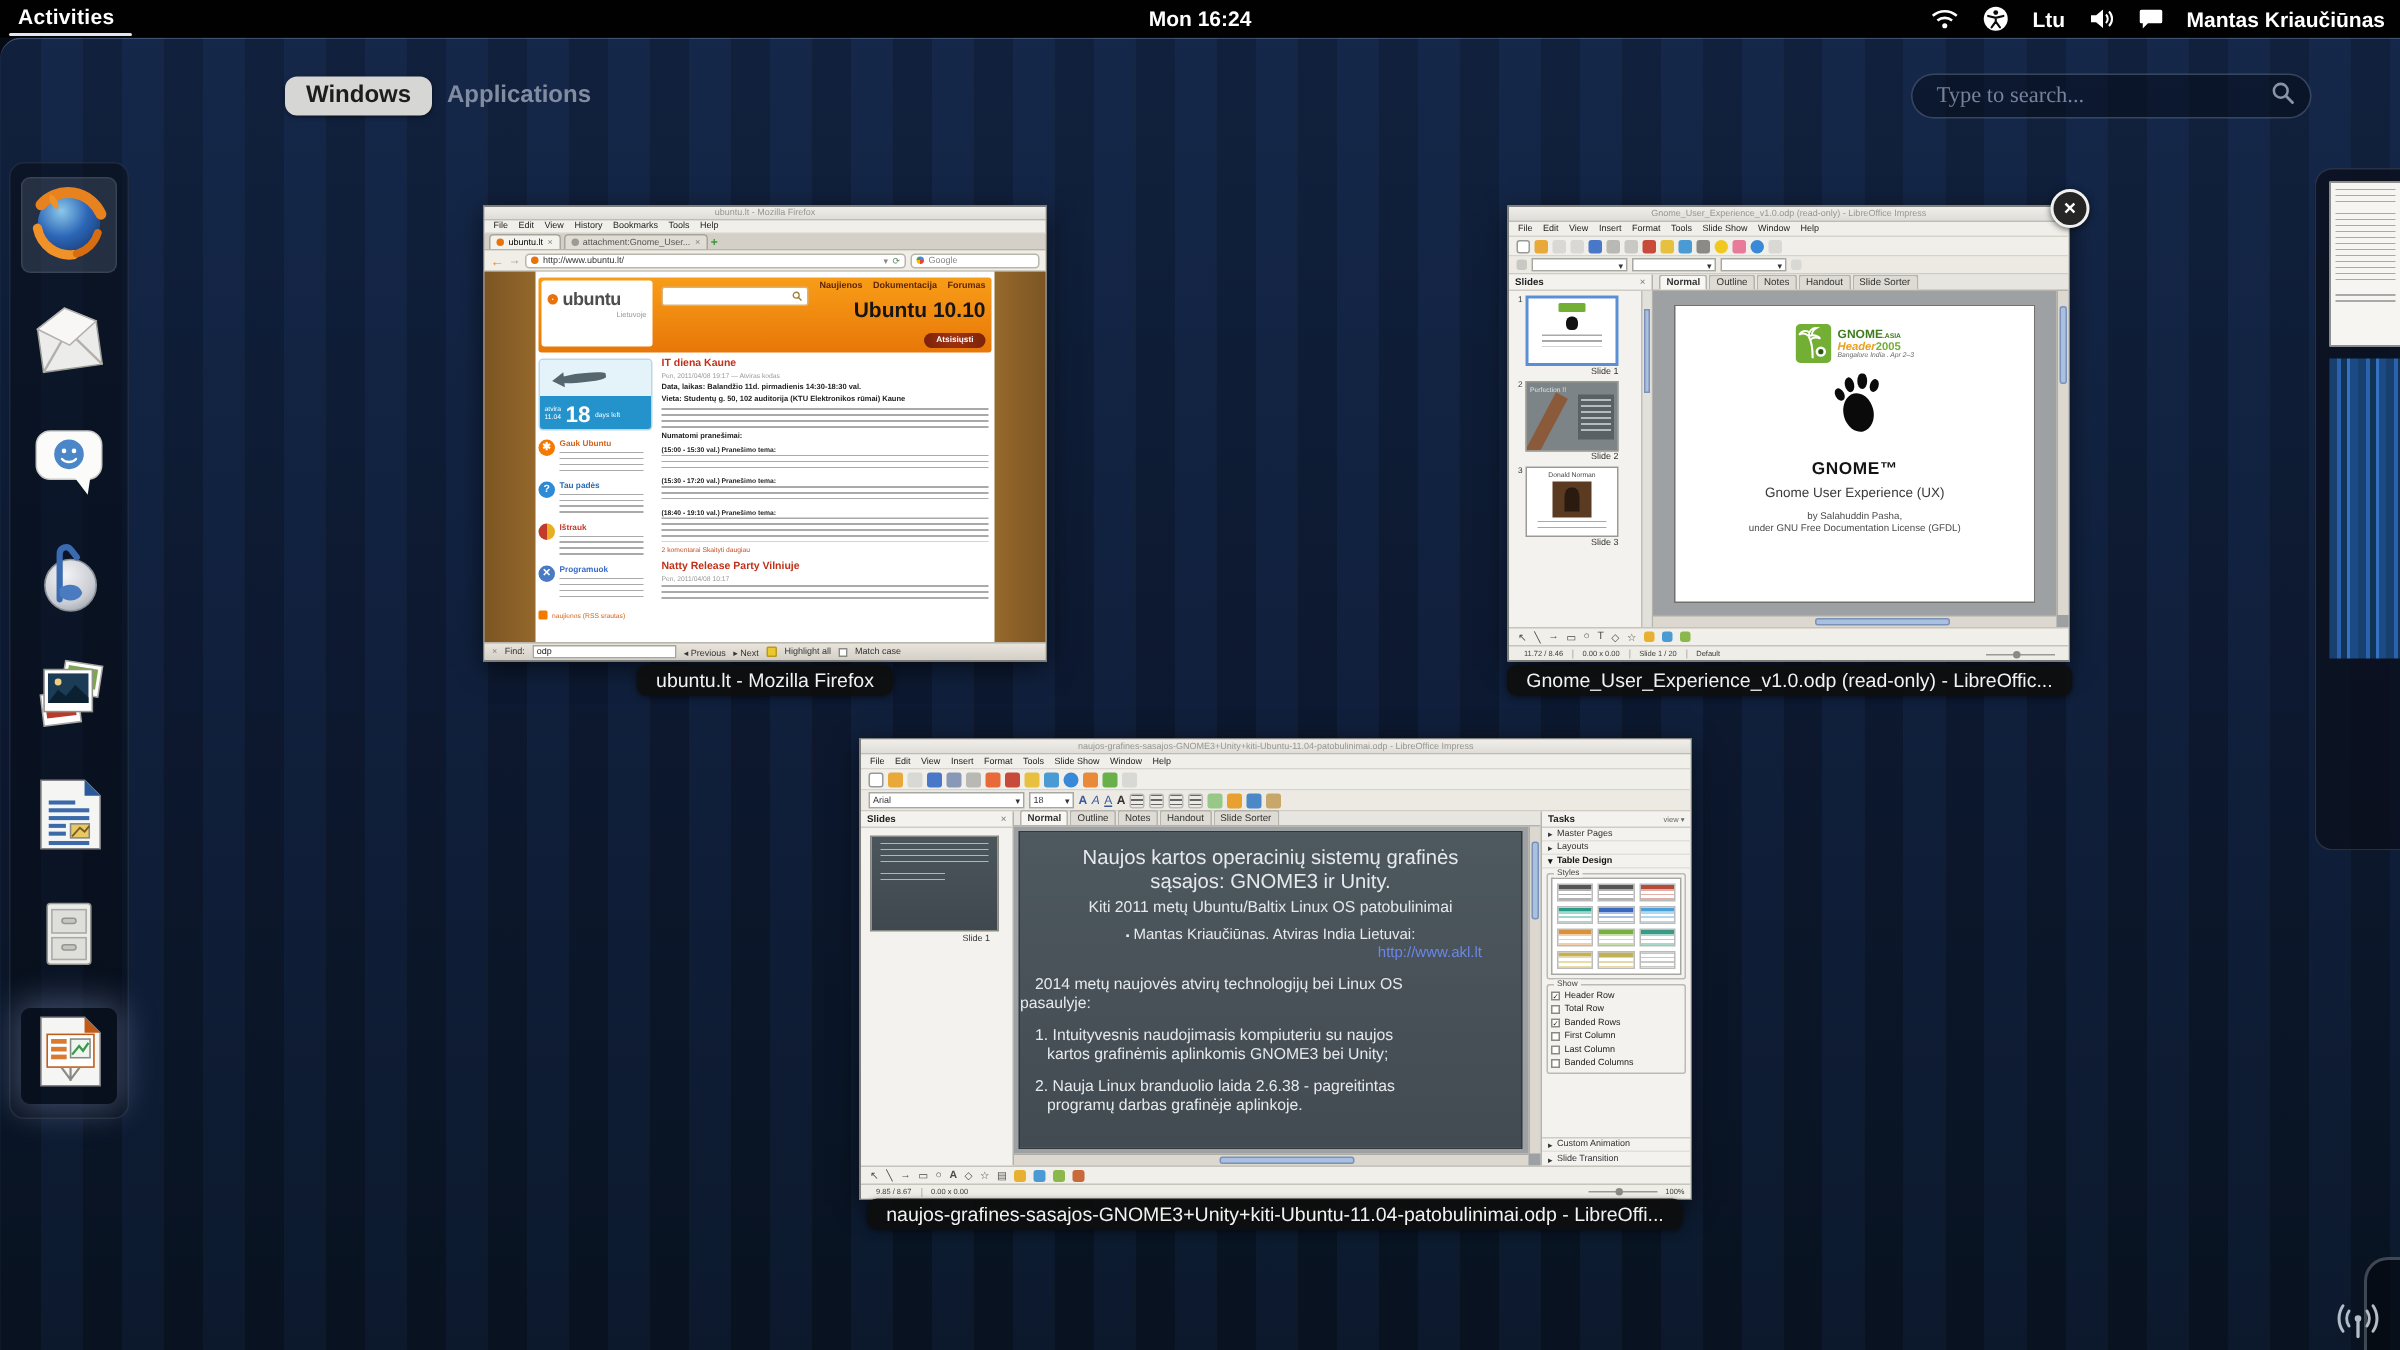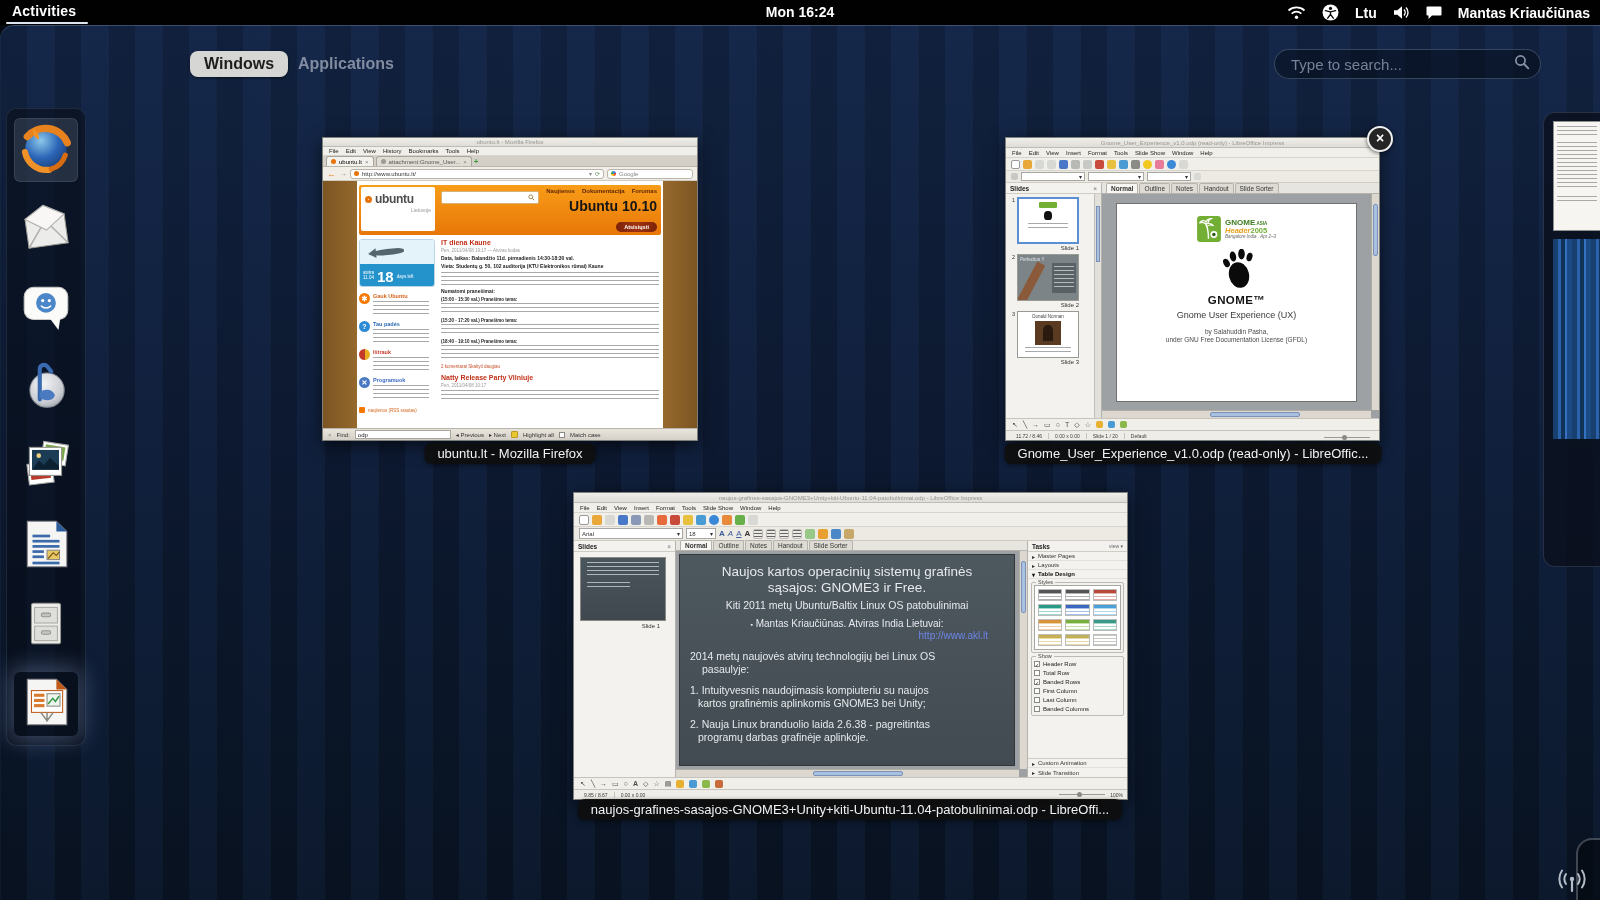--- a/index.html
+++ b/index.html
@@ -20,21 +20,21 @@
 background:
  repeating-linear-gradient(90deg,rgba(140,170,225,.045) 0 1px,transparent 1px 54px),
  repeating-linear-gradient(90deg,rgba(0,0,0,.10) 0 27px,rgba(40,70,125,.10) 27px 54px),
  linear-gradient(180deg,#132444 0%,#0e1c36 45%,#091424 100%);
 border-top-left-radius:14px;box-shadow:inset 0 1px 0 rgba(170,190,230,.28)}
 
 
 #tab-windows{position:absolute;left:190px;top:51px;padding:4px 14px;background:#d6d6d4;color:#1d1d1d;font-size:16px;font-weight:bold;border-radius:8px;box-shadow:0 1px 3px rgba(0,0,0,.5)}
 #tab-apps{position:absolute;left:298px;top:55px;color:#828ca0;font-size:16px;font-weight:bold}
 #searchbox{position:absolute;left:1274px;top:49px;width:267px;height:30px;border:1px solid rgba(170,190,225,.28);border-radius:15px;background:rgba(6,12,26,.55);display:flex;align-items:center;padding:0 10px 0 16px}
-#search-input{flex:1;background:transparent;border:none;outline:none;color:#76829a;font-size:15px;font-family:Liberation Sans, sans-serif}
+#search-input{flex:1;background:transparent;border:none;outline:none;color:#76829a;font-size:15px;font-family:Liberation Serif, serif}
 #search-input::placeholder{color:#76829a}
 
 
 #dock{position:absolute;left:6px;top:108px;width:80px;height:638px;background:rgba(8,12,22,.55);border:1px solid rgba(150,170,205,.14);border-radius:10px;display:flex;flex-direction:column;align-items:center;justify-content:space-between;padding:9px 0;z-index:5}
 .dock-item{width:64px;height:64px;display:flex;align-items:center;justify-content:center;border-radius:6px}
 .dock-item.active{background:rgba(190,205,235,.15);box-shadow:inset 0 0 0 1px rgba(255,255,255,.09)}
 .dock-item.glow{box-shadow:0 0 22px 5px rgba(175,200,255,.30)}
 
 
 .win{position:absolute;background:#ebebe7;border:1px solid #7f7f7b;box-shadow:0 4px 16px rgba(0,0,0,.6);display:flex;flex-direction:column;z-index:10}
@@ -119,21 +119,21 @@
 #i1-sb{position:absolute;right:0;top:0;bottom:0;width:7px;background:#e2e0da;border-left:1px solid #c0beb6}
 #i1-sb .th{position:absolute;left:1px;right:1px;top:12px;height:56px;background:#aac0e0;border:1px solid #7a92b8}
 #i1-slide{position:absolute;left:14px;right:22px;top:9px;bottom:16px;background:#fff;border:1px solid #70706c;display:flex;flex-direction:column;align-items:center;padding-top:12px}
 #summit{display:flex;align-items:center;gap:4px}
 #summit-col{line-height:1}
 #sm1{font-size:8px;font-weight:bold;color:#3e7c1e}
 #sm1 i{font-size:4.5px}
 #sm2{font-size:7.5px;font-weight:bold;font-style:italic;color:#e8a020}
 #sm2 i{color:#73af35;font-style:normal}
 #sm3{font-size:4.5px;font-style:italic;color:#666;margin-top:1px}
-#gnome-wordmark{font-size:11.5px;font-weight:bold;color:#141414;margin-top:5px;letter-spacing:.4px}
+#gnome-wordmark{font-size:11.5px;font-weight:bold;color:#141414;margin-top:18px;letter-spacing:.4px}
 #i1-sub{font-size:9px;color:#3a3a3a;margin-top:4px}
 #i1-by1{font-size:6.5px;color:#4a4a4a;margin-top:8px}
 #i1-by2{font-size:6.5px;color:#4a4a4a;margin-top:1px}
 #close-i1{position:absolute;left:1367px;top:126px;width:26px;height:26px;border-radius:50%;background:#252525;border:2px solid #f0f0f0;color:#fff;font-size:14px;font-weight:bold;text-align:center;line-height:21px;z-index:30;box-shadow:0 1px 4px rgba(0,0,0,.6)}
 
 
 #win-i2{left:573px;top:492px;width:555px;height:308px}
 #i2-slides{width:102px}
 #i2-thumb{width:86px;height:64px;background:linear-gradient(180deg,#4b555c,#3f484e);border:1px solid #8a8a84;margin:5px 4px 0 6px;padding:4px 6px}
 #i2-canvas-slide{position:absolute;left:3px;top:3px;right:12px;bottom:11px;background:linear-gradient(180deg,#4e585f,#424b51);border:1px solid #31373b;color:#e6eaed;overflow:hidden;padding-top:9px}
@@ -687,27 +687,27 @@
       <div class="viewtabs" style="height:10px">
         <span class="vt on">Normal</span>
         <span class="vt">Outline</span>
         <span class="vt">Notes</span>
         <span class="vt">Handout</span>
         <span class="vt">Slide Sorter</span>
       </div>
       <div class="canvas">
         <div id="i2-canvas-slide">
           <div class="i2t">Naujos kartos operacinių sistemų grafinės</div>
-          <div class="i2t">sąsajos: GNOME3 ir Free.</div>
+          <div class="i2t">sąsajos: GNOME3 ir Unity.</div>
           <div id="i2-sub">Kiti 2011 metų Ubuntu/Baltix Linux OS patobulinimai</div>
           <div id="i2-bullet"><i style="font-size:7px">▪</i> <i>Mantas Kriaučiūnas. Atviras India Lietuvai:</i></div>
           <div id="i2-link">http://www.akl.lt</div>
           <div style="margin-top:9px">
             <div class="i2b" style="padding-left:10px">2014 metų naujovės atvirų technologijų bei Linux OS</div>
-            <div class="i2b" style="padding-left:22px">pasaulyje:</div>
+            <div class="i2b" style="">pasaulyje:</div>
             <div class="i2b" style="padding-left:10px;margin-top:9px">1. Intuityvesnis naudojimasis kompiuteriu su naujos</div>
             <div class="i2b" style="padding-left:18px">kartos grafinėmis aplinkomis GNOME3 bei Unity;</div>
             <div class="i2b" style="padding-left:10px;margin-top:9px">2. Nauja Linux branduolio laida 2.6.38 - pagreitintas</div>
             <div class="i2b" style="padding-left:18px">programų darbas grafinėje aplinkoje.</div>
           </div>
         </div>
         <div class="vsb">
             <div class="th"></div>
           </div>
         <div class="hsb">

